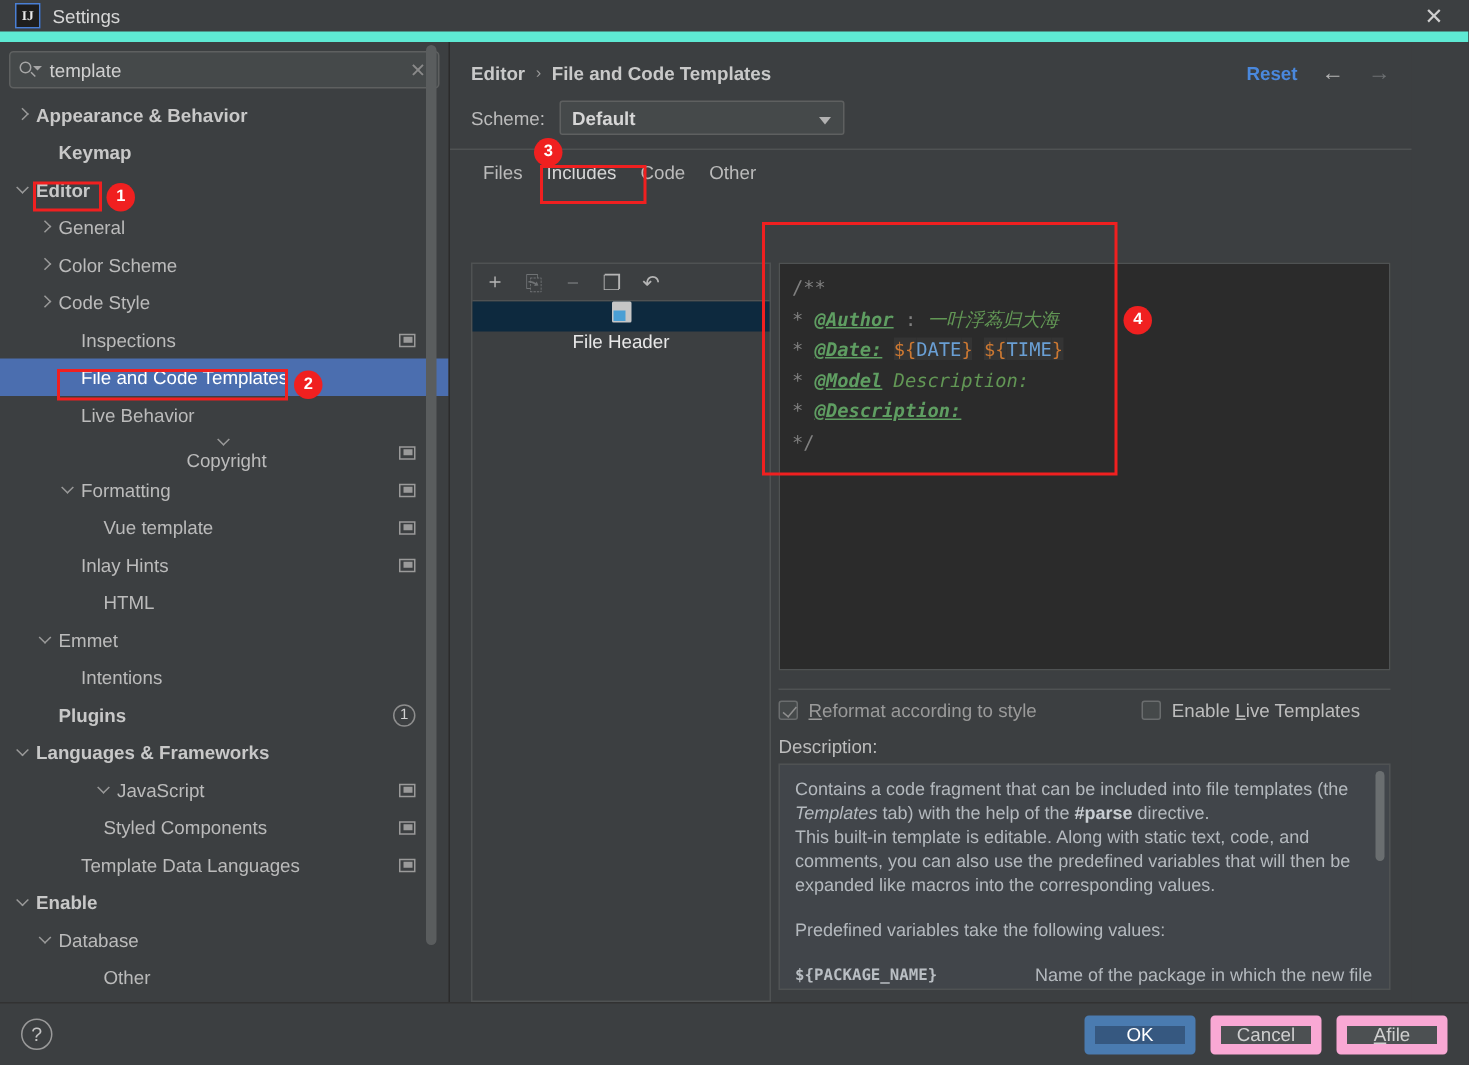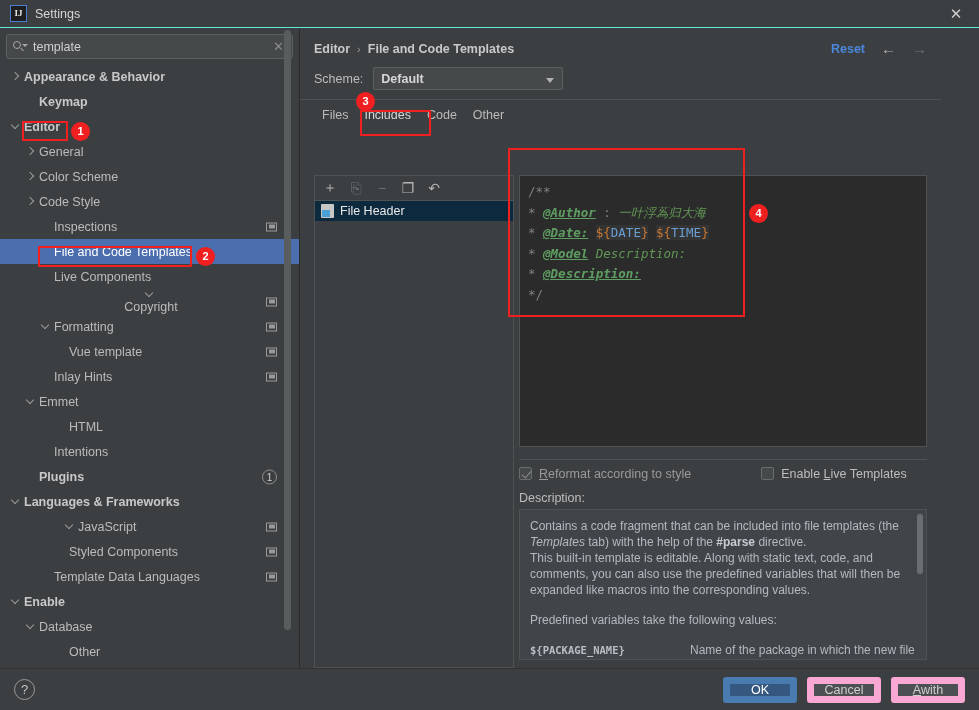--- a/index.html
+++ b/index.html
@@ -9,21 +9,21 @@
     font-family: "Liberation Sans", sans-serif;
     font-size: 12px;
     color: #bbbbbb;
     overflow: hidden;
   }
   .window { position: relative; width: 979px; height: 710px; background: #3c3f41; }
 
   
   .titlebar {
     height: 28px; background: #3c3f41; display: flex; align-items: center;
-    padding: 0 6px; border-bottom: 1px solid #5eead4;
+    padding: 0 6px; border-bottom: 7px solid #5eead4;
   }
   .ij-logo {
     width: 17px; height: 17px; margin: 0 8px 0 4px; position: relative;
     background: #1e1e1e; border: 1px solid #4a7fd4; flex: none;
   }
   .ij-logo:after {
     content: "IJ"; position: absolute; left: 0; right: 0; top: -1px;
     font-size: 9px; font-weight: bold; color: #e8e8e8; text-align: center;
     line-height: 17px; font-family: "Liberation Serif", serif;
   }
@@ -145,21 +145,21 @@
   .list-toolbar { height: 25px; display: flex; align-items: center; padding: 0 4px; gap: 4px; border-bottom: 1px solid #4f5253;}
   .tb-btn {
     width: 22px; height: 20px; display: flex; align-items: center; justify-content: center;
     color: #b5b5b5; cursor: pointer; font-size: 14px;
   }
   .tb-btn.dis { color: #6f7274; }
   .list-item {
     height: 20px; display: flex; align-items: center; padding: 0 6px; gap: 6px;
     font-size: 12.5px; color: #c8c8c8;
   }
-  .list-item.sel { background: #0d293e; color: #e8e8e8; }
+  .list-item.sel { background: #0d293e; color: #e8e8e8; flex-direction: column; }
   .file-icon {
     width: 13px; height: 14px; flex: none; background: #c6c6c6; position: relative; border-radius: 1px;
   }
   .file-icon:after {
     content: ""; position: absolute; left: 1px; bottom: 1px; width: 8px; height: 7px; background: #4a9fd4;
   }
 
   .edit-pane { flex: 1; margin-left: 5px; position: relative; }
   .code-area {
     position: absolute; left: 0; top: 0; right: 14px; height: 272px;
@@ -296,21 +296,21 @@
             <span class="arrow"></span>
             <span class="tree-label">Inspections</span>
             <span class="ext-mark"></span>
           </div>
           <div class="tree-row sel" style="padding-left: 40px;">
             <span class="arrow"></span>
             <span class="tree-label">File and Code Templates</span>
           </div>
           <div class="tree-row" style="padding-left: 40px;">
             <span class="arrow"></span>
-            <span class="tree-label">Live Components</span>
+            <span class="tree-label">Live Behavior</span>
           </div>
           <div class="tree-row" style="padding-left: 25px; flex-direction: column;">
             <span class="arrow down"></span>
             <span class="tree-label">Copyright</span>
             <span class="ext-mark"></span>
           </div>
           <div class="tree-row" style="padding-left: 40px;">
             <span class="arrow down"></span>
             <span class="tree-label">Formatting</span>
             <span class="ext-mark"></span>
@@ -318,27 +318,27 @@
           <div class="tree-row" style="padding-left: 55px;">
             <span class="arrow"></span>
             <span class="tree-label">Vue template</span>
             <span class="ext-mark"></span>
           </div>
           <div class="tree-row" style="padding-left: 40px;">
             <span class="arrow"></span>
             <span class="tree-label">Inlay Hints</span>
             <span class="ext-mark"></span>
           </div>
+          <div class="tree-row" style="padding-left: 55px;">
+            <span class="arrow"></span>
+            <span class="tree-label">HTML</span>
+          </div>
           <div class="tree-row" style="padding-left: 25px;">
             <span class="arrow down"></span>
             <span class="tree-label">Emmet</span>
-          </div>
-          <div class="tree-row" style="padding-left: 55px;">
-            <span class="arrow"></span>
-            <span class="tree-label">HTML</span>
           </div>
           <div class="tree-row" style="padding-left: 40px;">
             <span class="arrow"></span>
             <span class="tree-label">Intentions</span>
           </div>
           <div class="tree-row bold" style="padding-left: 25px;">
             <span class="arrow"></span>
             <span class="tree-label">Plugins</span>
             <span class="count-badge">1</span>
           </div>
@@ -468,21 +468,21 @@
     </div>
   </div>
 
   <div class="footer">
     <div class="help-btn">?</div>
     <div class="footer-spacer"></div>
     <div class="btn primary">OK</div>
     <div class="btn">Cancel</div>
     <div class="btn">
         <span class="u" id="apply-u">A</span>
-        <span id="apply-rest">with</span>
+        <span id="apply-rest">file</span>
       </div>
   </div>
 
   <div id="annotations">
       <div class="ann-rect" style="left: 22px; top: 121px; width: 46px; height: 20px;"></div>
       <div class="ann-badge" style="left: 71px; top: 122px;">1</div>
       <div class="ann-rect" style="left: 38px; top: 246px; width: 154px; height: 21px;"></div>
       <div class="ann-badge" style="left: 196px; top: 247px;">2</div>
       <div class="ann-rect" style="left: 360px; top: 110px; width: 71px; height: 26px;"></div>
       <div class="ann-badge" style="left: 356px; top: 92px;">3</div>

